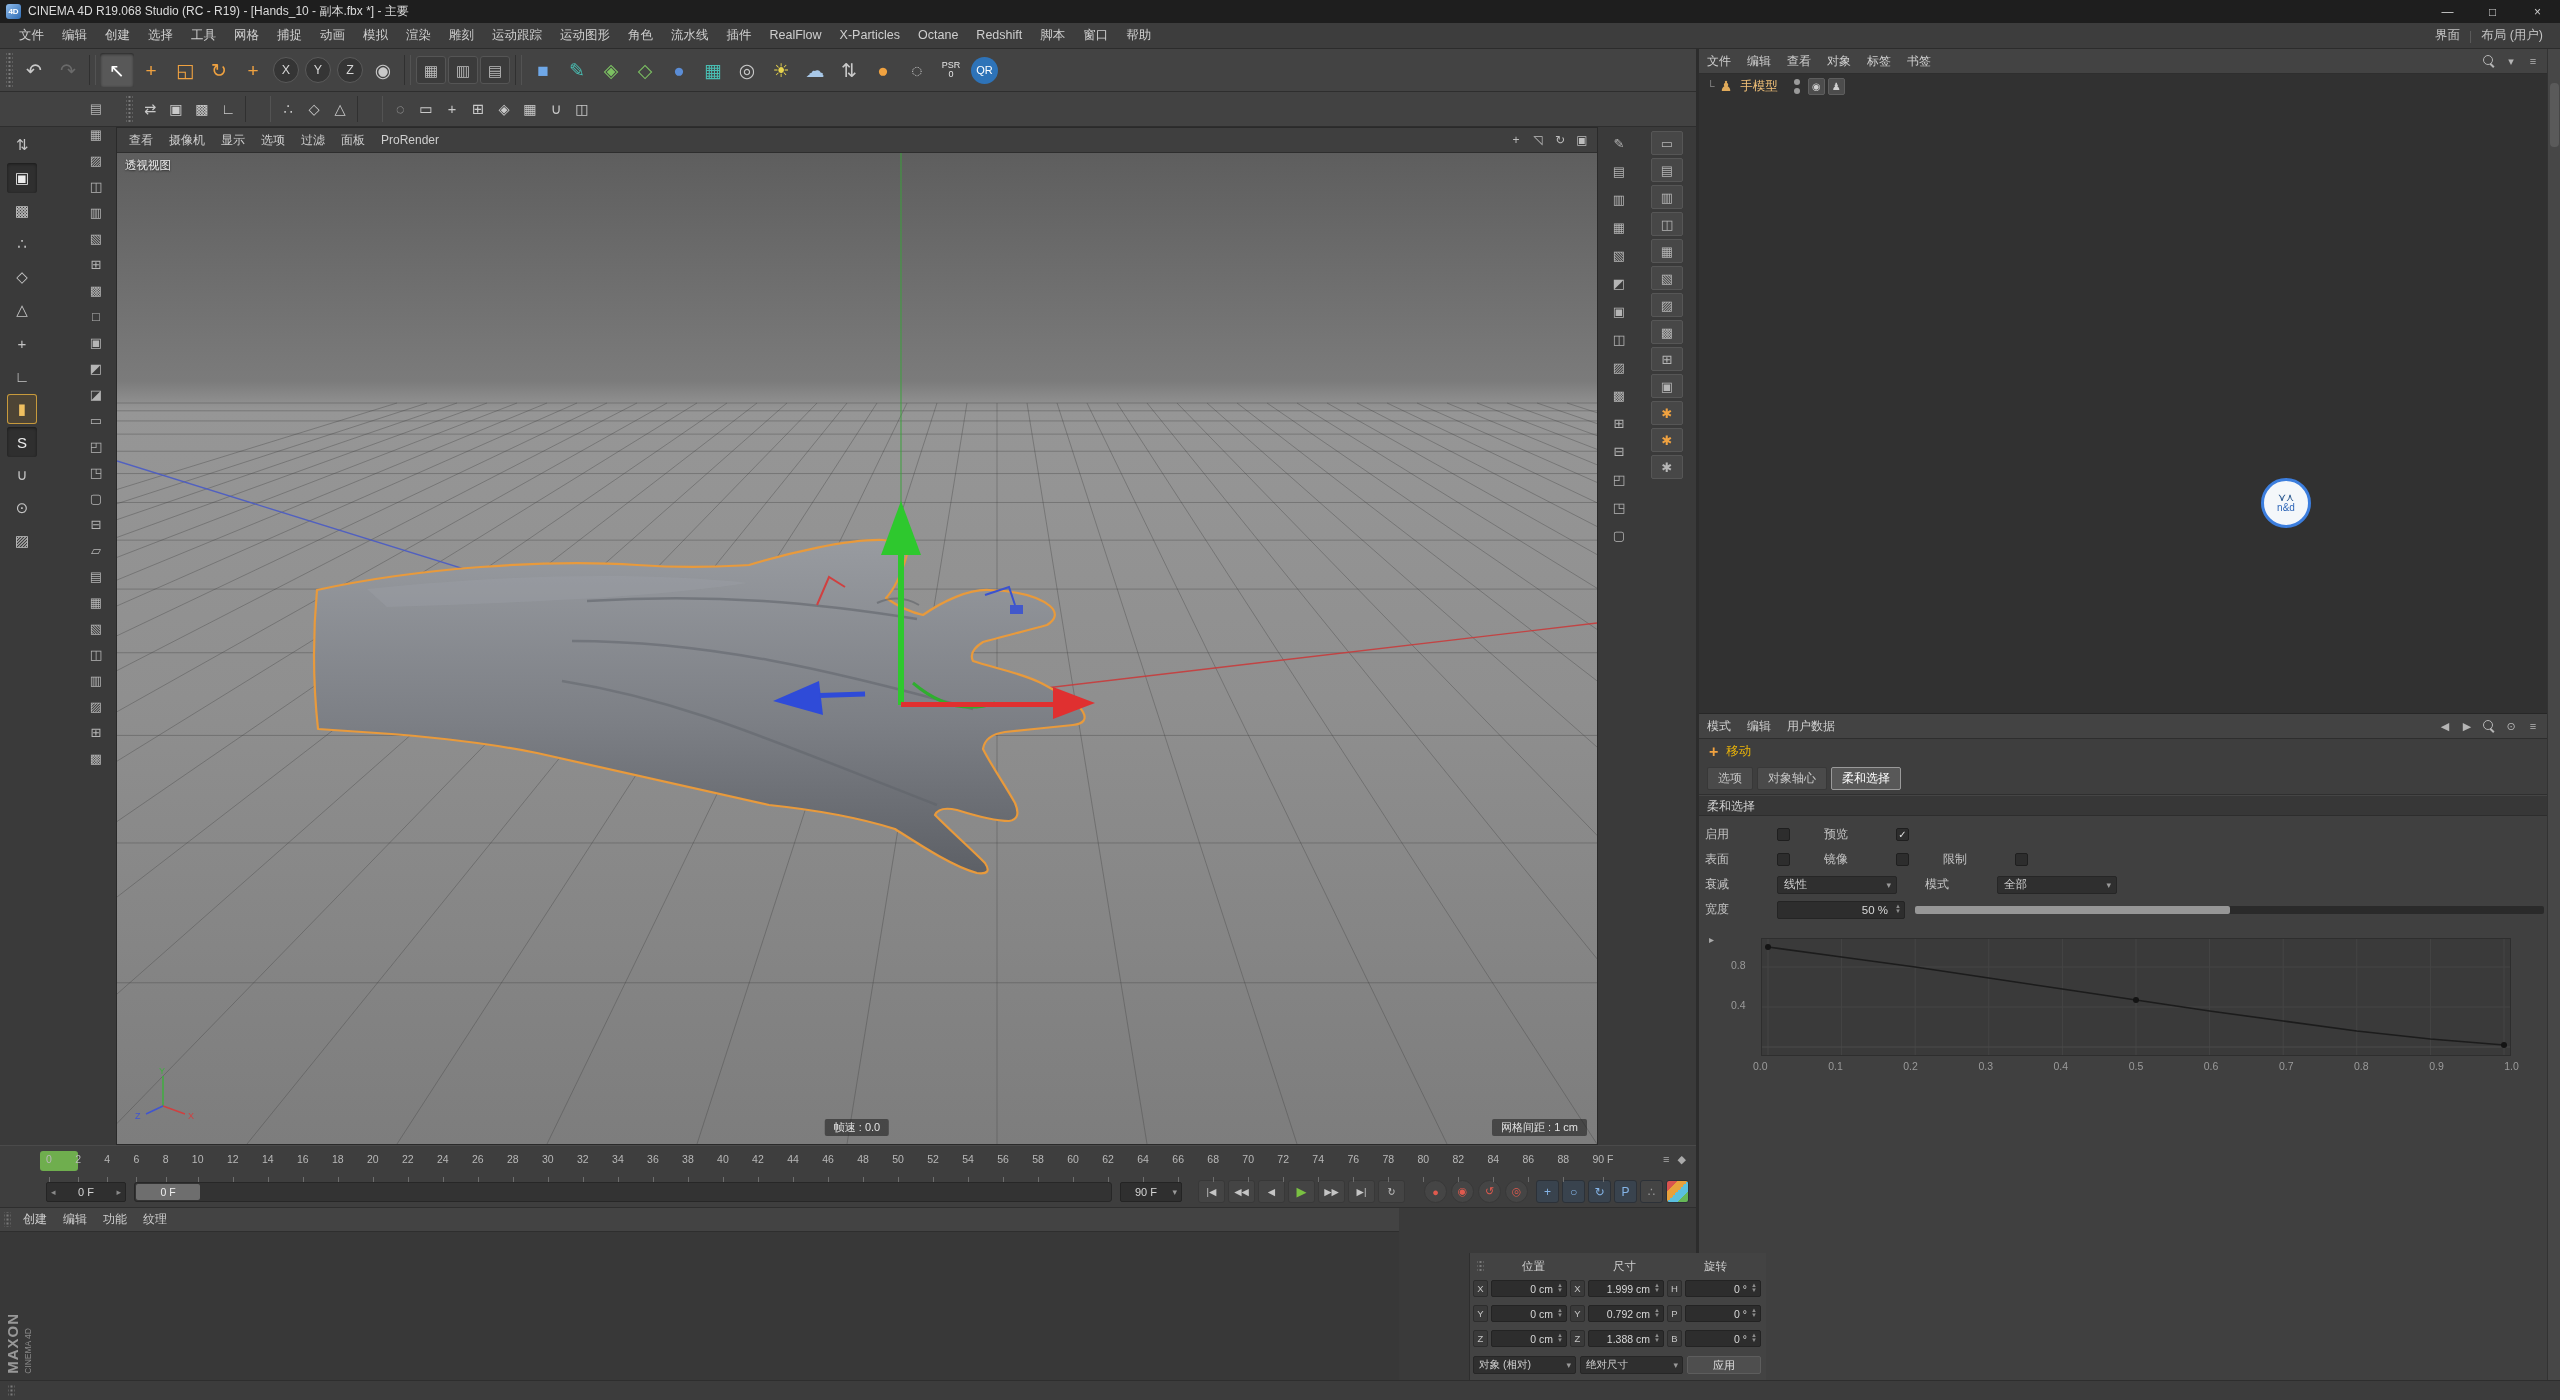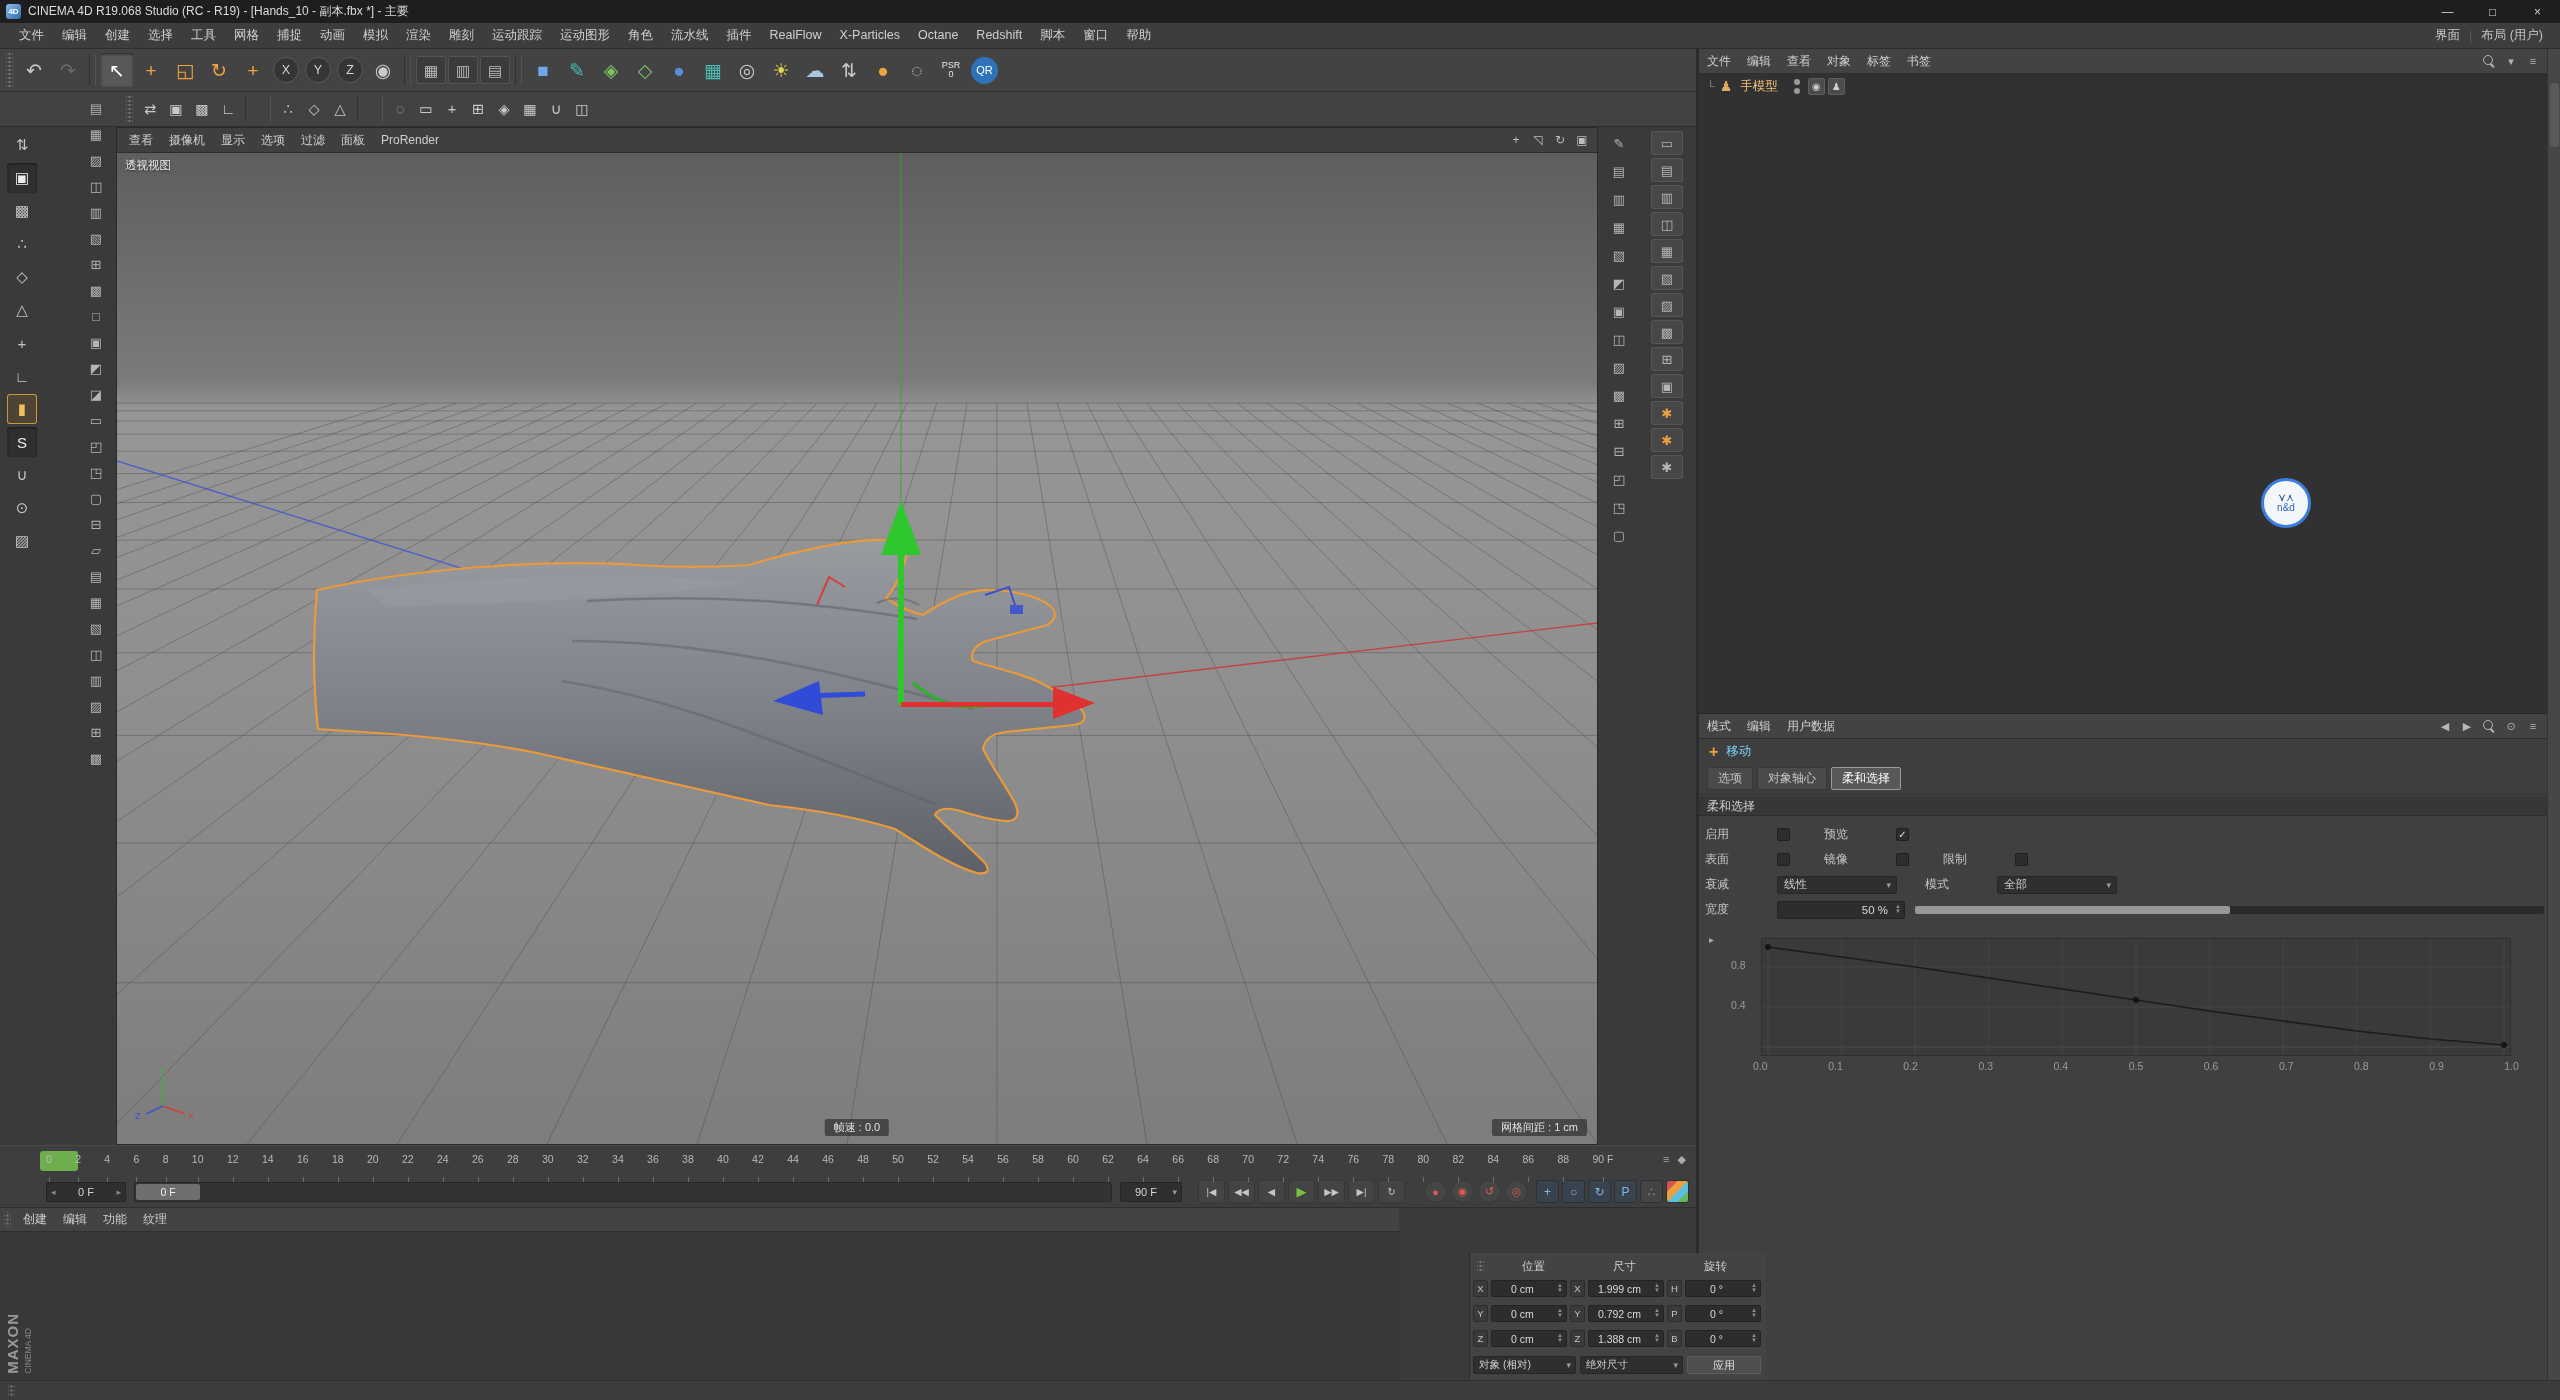--- a/index.html
+++ b/index.html
@@ -91,21 +91,21 @@
   .tag{width:17px;height:17px;background:#4c4c4c;border:1px solid #5e5e5e;border-radius:2px;display:flex;align-items:center;justify-content:center;font-size:10px;color:#cfcfcf;margin-left:3px;}
   #om-badge{position:absolute;left:562px;top:404px;width:50px;height:50px;border-radius:50%;background:#f4f7fa;border:3px solid #3c7ede;display:flex;flex-direction:column;align-items:center;justify-content:center;color:#2e66b8;}
   #om-badge .nd{font-size:10px;font-weight:normal;}
   #om-badge .ant{font-size:11px;line-height:9px;color:#28578f;}
   #right-edge{position:absolute;right:0;top:0;width:13px;height:100%;background:#474747;border-left:1px solid #333;}
   #right-edge b{position:absolute;top:34px;left:2px;width:9px;height:64px;background:#5a5a5a;border-radius:4px;}
 
   
   #am-tool{height:25px;display:flex;align-items:center;gap:8px;padding-left:10px;background:#3e3e3e;}
   #am-tool .move-glyph{color:#f0a240;font-weight:bold;font-size:16px;}
-  #am-tool-label{font-size:12.5px;color:#7dd3fc;}
+  #am-tool-label{font-size:12.5px;color:#eab308;}
   #am-tabs{display:flex;gap:4px;padding:3px 0 4px 8px;background:#3e3e3e;border-bottom:1px solid #2f2f2f;}
   .am-tab{padding:2px 10px;background:#4a4a4a;border:1px solid #383838;border-radius:2px;font-size:12px;color:#c5c5c5;}
   .am-tab[data-active="true"]{background:#585858;border-color:#9a9a9a;color:#fff;}
   #am-sect{height:21px;line-height:21px;background:#373737;border-top:1px solid #454545;border-bottom:1px solid #2d2d2d;padding-left:8px;font-size:12px;color:#d0d0d0;}
   #am-params{padding:6px 16px 0 6px;}
   .prow{display:flex;align-items:center;height:25px;}
   .plbl{width:64px;margin-right:8px;font-size:12px;color:#c3c3c3;white-space:nowrap;flex:0 0 auto;}
   .chk{width:13px;height:13px;background:#2d2d2d;border:1px solid #1f1f1f;border-radius:2px;display:flex;align-items:center;justify-content:center;color:#e0e0e0;font-size:10px;margin-right:34px;flex:0 0 auto;}
   .chk[data-on="1"]::after{content:"✓";}
   .dd{min-width:120px;height:18px;background:#2f2f2f;border:1px solid #262626;border-radius:2px;color:#cfcfcf;font-size:11.5px;display:flex;align-items:center;padding:0 18px 0 6px;position:relative;margin-right:28px;}
@@ -155,21 +155,21 @@
   #mat-body{position:relative;height:148px;background:#383838;}
   #maxon-logo{position:absolute;left:4px;bottom:6px;display:flex;gap:2px;}
   #maxon-logo .l1{writing-mode:vertical-rl;transform:rotate(180deg);font-size:15px;font-weight:bold;color:#989898;letter-spacing:1px;}
   #maxon-logo .l2{writing-mode:vertical-rl;transform:rotate(180deg);font-size:8.5px;color:#8a8a8a;}
 
   #coords{left:1469px;top:1208px;width:297px;height:172px;background:#434343;border-left:1px solid #2e2e2e;padding:3px 5px 0 3px;margin-top:45px;}
   #coord-head{display:flex;align-items:center;height:20px;}
   .chead{flex:1;text-align:center;font-size:11.5px;color:#cfcfcf;}
   .crow{display:flex;align-items:center;height:25px;gap:3px;}
   .ck{width:15px;height:17px;background:#3a3a3a;border:1px solid #2d2d2d;border-radius:2px;font-size:9.5px;color:#c5c5c5;display:flex;align-items:center;justify-content:center;flex:0 0 auto;}
-  .cv{flex:1;height:17px;background:#2d2d2d;border:1px solid #232323;border-radius:2px;font-size:10.5px;color:#d8d8d8;display:flex;align-items:center;justify-content:center;padding-right:13px;position:relative;}
+  .cv{flex:1;height:17px;background:#2d2d2d;border:1px solid #232323;border-radius:2px;font-size:10.5px;color:#d8d8d8;display:flex;align-items:center;justify-content:flex-end;padding-right:13px;position:relative;}
   #coord-foot{display:flex;align-items:center;gap:4px;margin-top:5px;text-align:center;}
   .csel{flex:1;height:18px;background:#2f2f2f;border:1px solid #262626;border-radius:2px;color:#cfcfcf;font-size:10.5px;display:flex;align-items:center;padding:0 14px 0 5px;position:relative;white-space:nowrap;}
   .csel::after{content:"▾";position:absolute;right:4px;color:#9a9a9a;font-size:9px;}
   #coord-apply{width:74px;height:18px;background:#4e4e4e;border:1px solid #5d5d5d;border-radius:2px;font-size:11px;color:#e0e0e0;display:flex;align-items:center;justify-content:center;}
 
   #statusbar{left:0;top:1380px;width:2560px;height:20px;background:#3c3c3c;border-top:1px solid #2e2e2e;display:flex;align-items:center;padding-left:4px;}
 </style>
 </head>
 <body>
 

